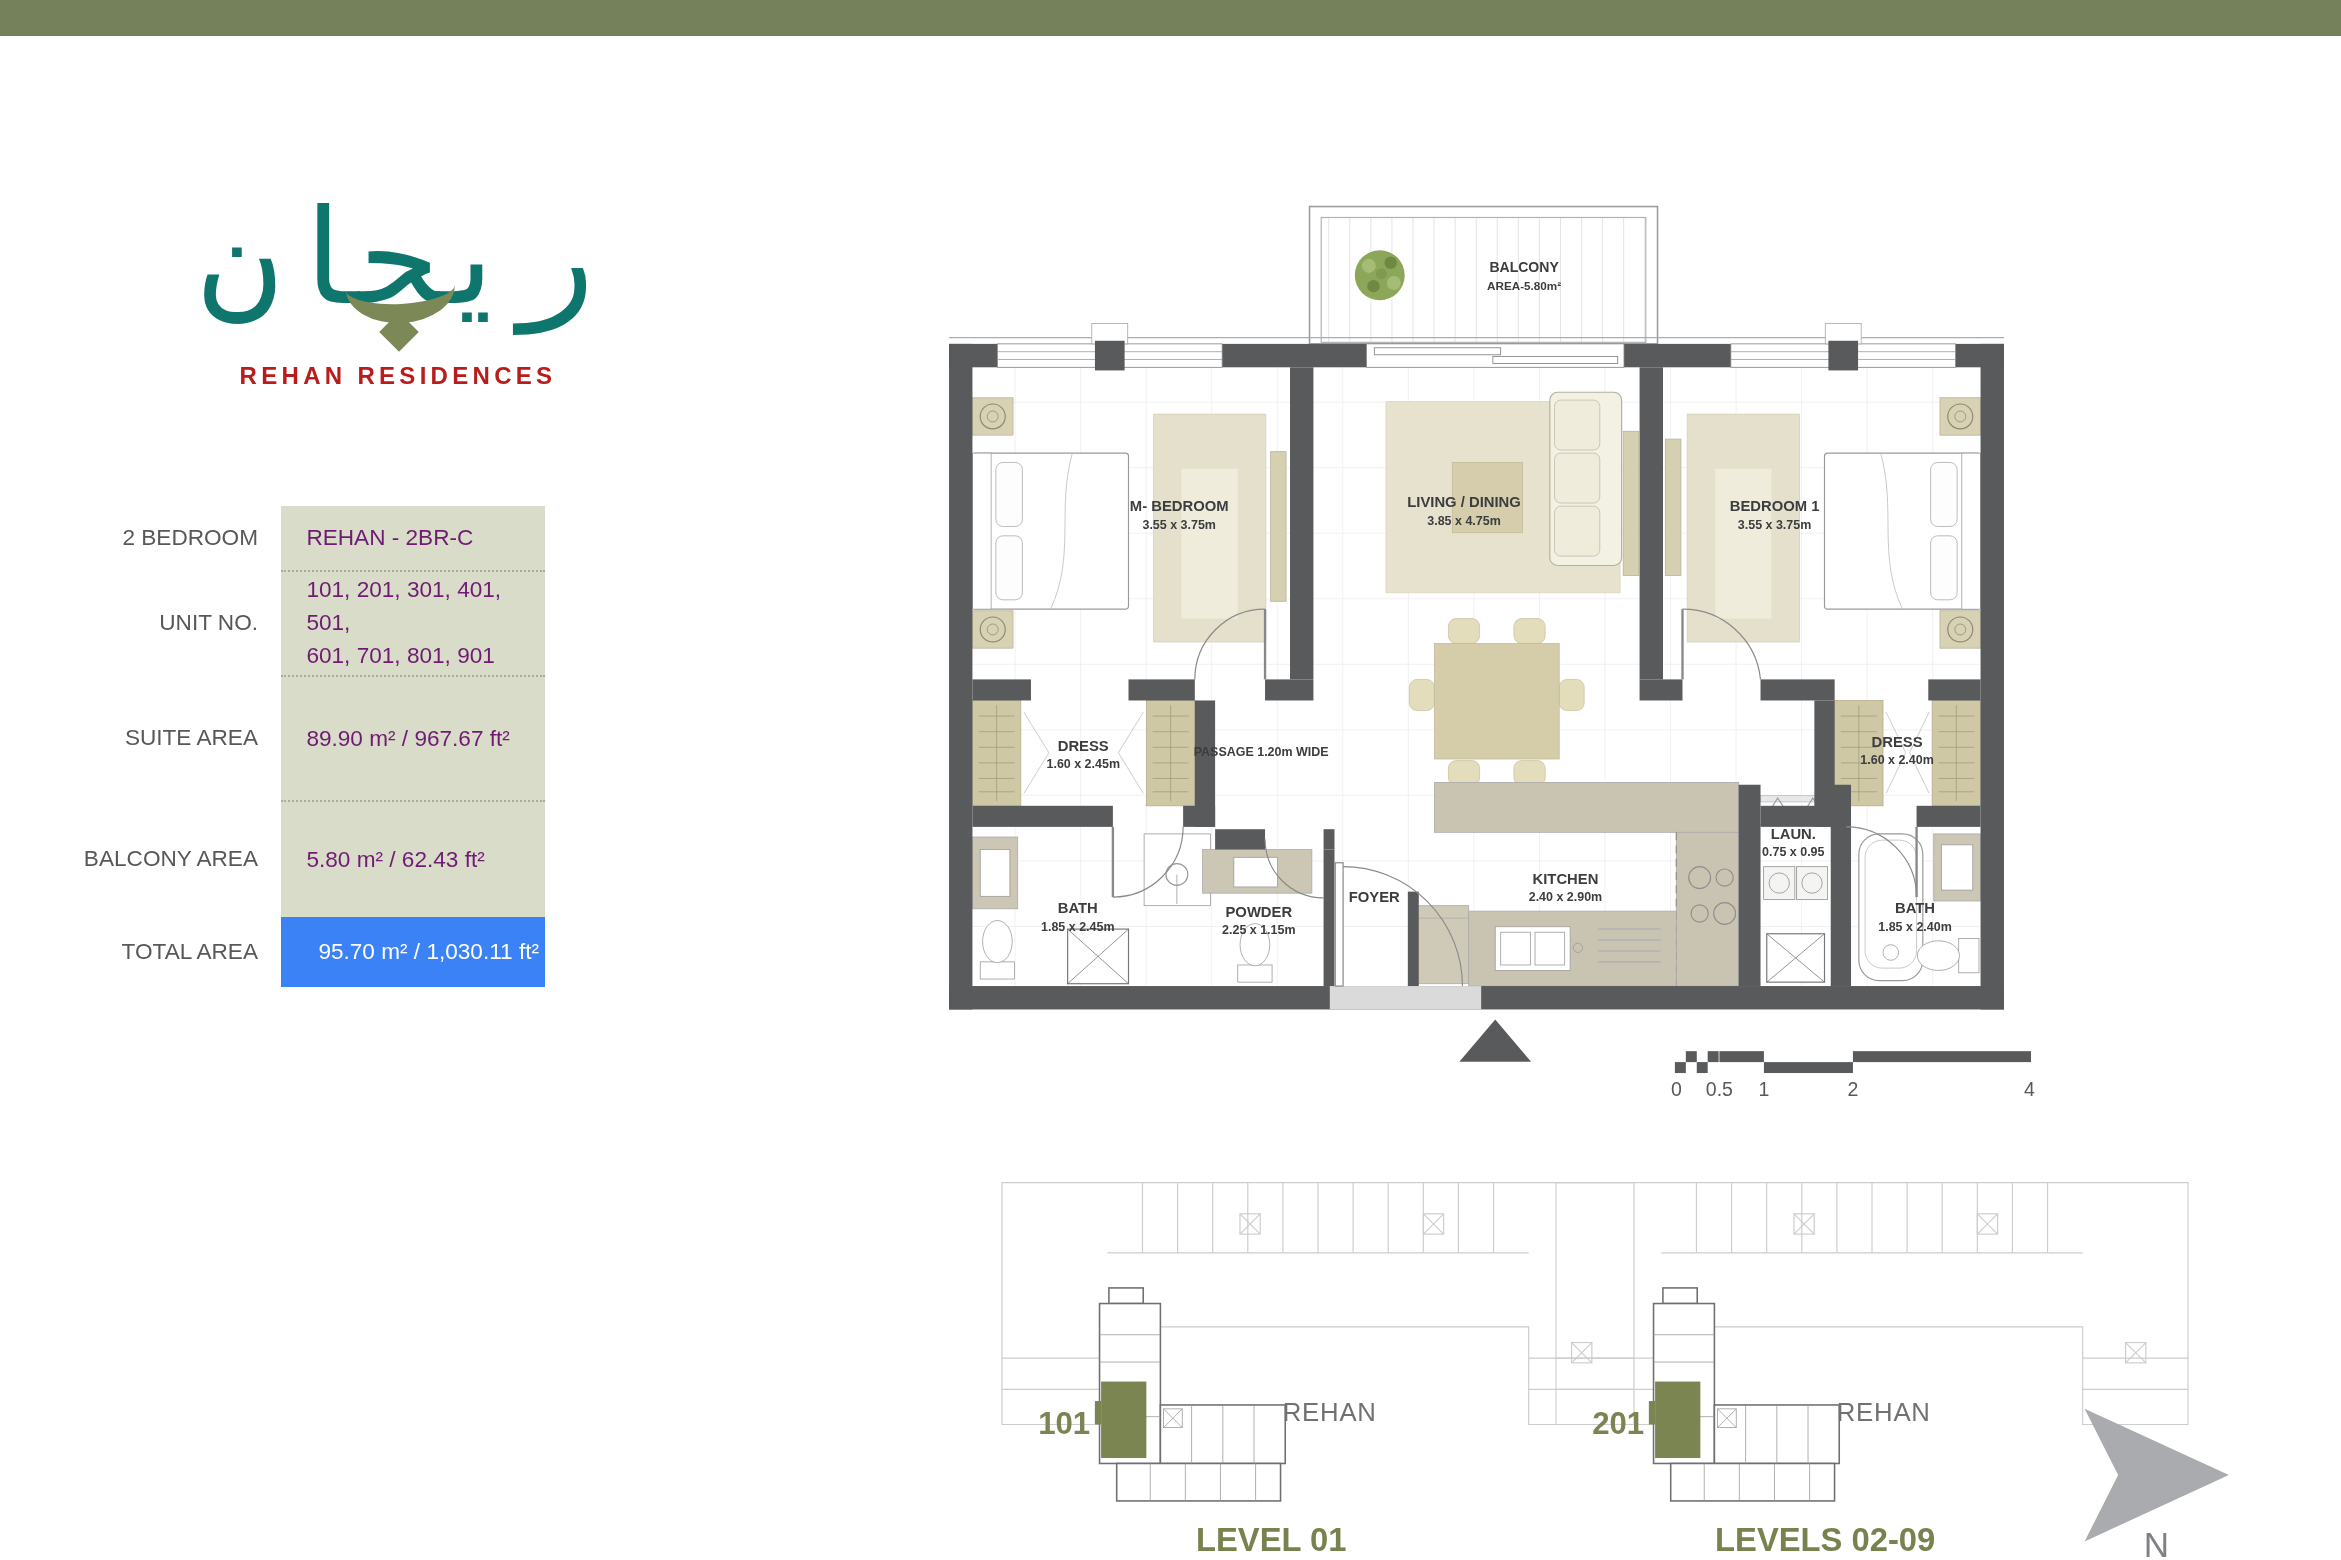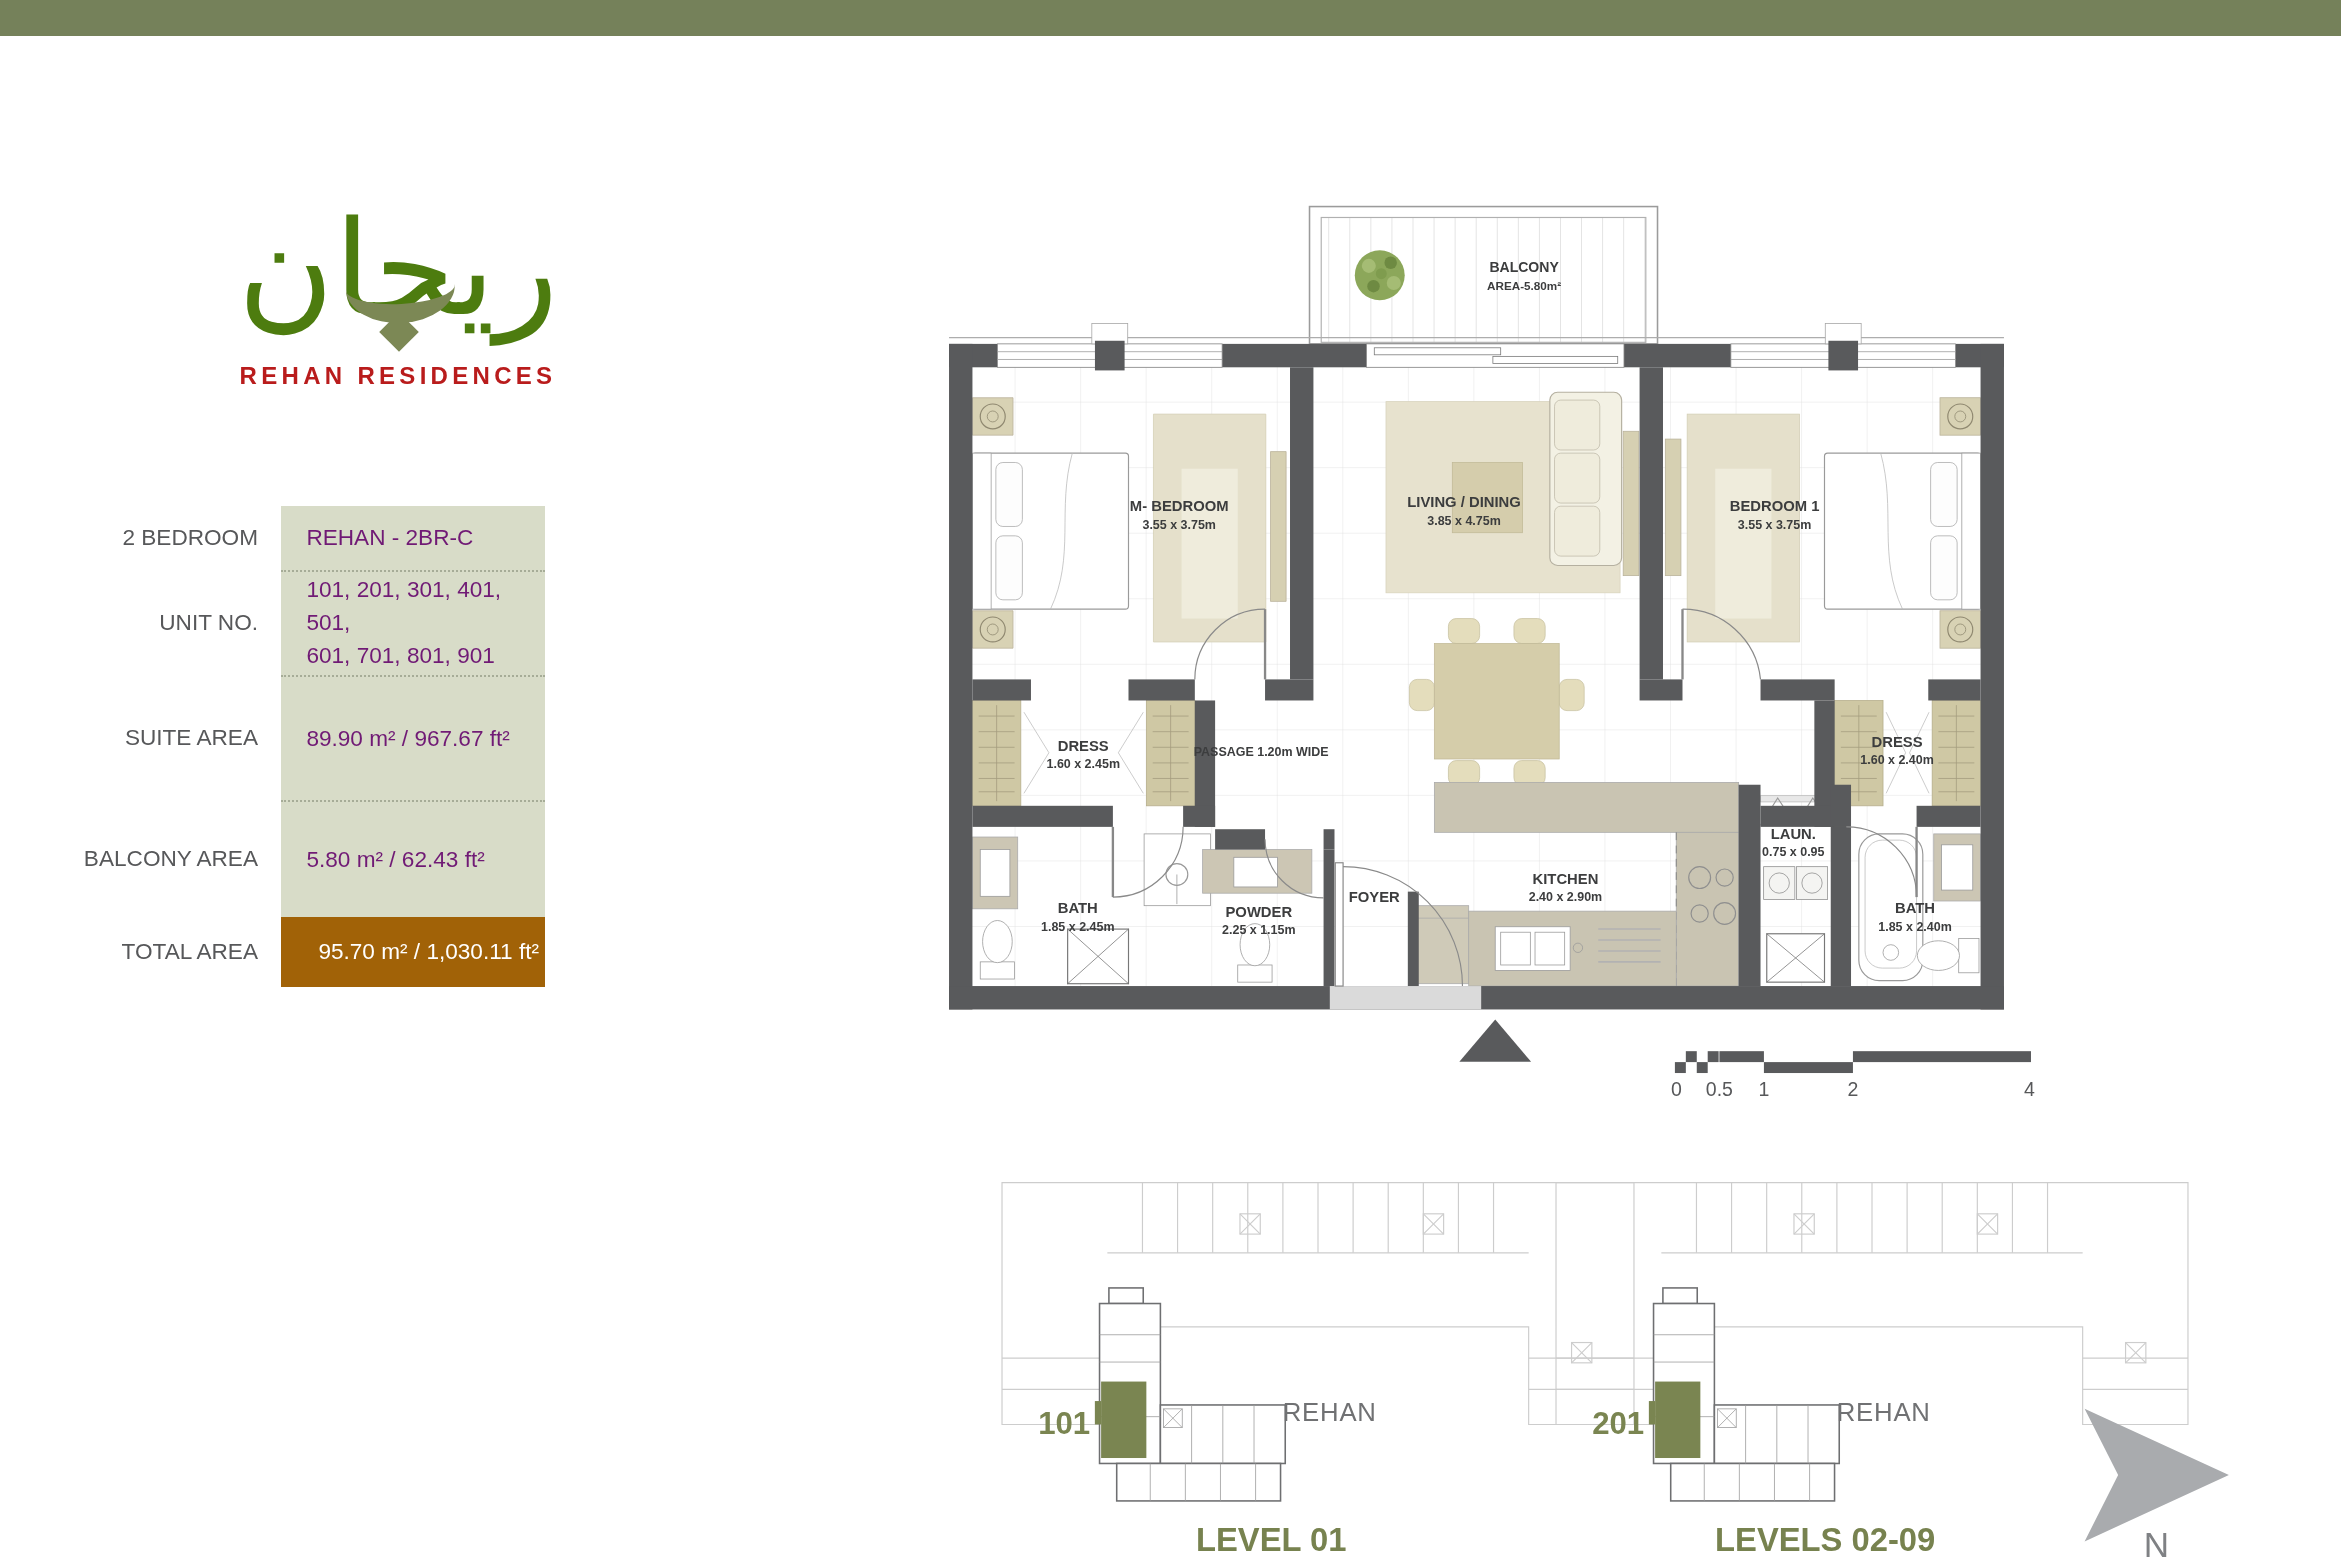--- a/index.html
+++ b/index.html
@@ -2,33 +2,33 @@
 <html style="font-size:12.5px"><head>
 <meta charset="utf-8">
 <style>
   html,body{margin:0;padding:0;background:#fff;}
   #page{position:relative;width:2342px;height:1561px;background:#ffffff;overflow:hidden;
         font-family:"Liberation Sans",sans-serif;color:#58595B;}
   
   #topbar{position:absolute;left:0;top:0;width:2342px;height:36px;background:#75815A;}
   
   #logo{position:absolute;left:199px;top:187px;width:398px;text-align:center;}
-  .logo-arabic{font-family:Liberation Sans, sans-serif;font-size:131px;line-height:1.25;color:#4d7c0f;direction:rtl;}
+  .logo-arabic{font-family:Liberation Mono, monospace;font-size:131px;line-height:1.25;color:#0f766e;direction:rtl;}
   .logo-swoosh{position:absolute;left:147px;top:72px;width:109px;height:45px;
                border-bottom:19px solid #7C8855;border-radius:0 0 55px 55px / 0 0 36px 36px;transform:rotate(-3deg);}
   .logo-dot{position:absolute;left:186px;top:131px;width:28px;height:28px;background:#7C8855;transform:rotate(45deg);}
   .logo-sub{margin-top:11px;font-size:24px;font-weight:bold;letter-spacing:4.3px;color:#b91c1c;}
   
   #infotable{position:absolute;left:80px;top:506px;width:465px;}
   .trow{display:flex;align-items:center;}
   .tlabel{width:178px;text-align:right;padding-right:23.4px;font-size:22.6px;color:#57585A;flex:0 0 auto;}
   .tvalue{flex:1;align-self:stretch;background:#D8DCC8;display:flex;flex-direction:column;justify-content:center;
           padding-left:25px;font-size:22.6px;color:#701a75;}
   .trow.r2 .tvalue,.trow.r3 .tvalue,.trow.r4 .tvalue{border-top:2.3px dotted #A6AC97;}
-  .trow.r5 .tvalue{background:#a16207;color:#ffffff;border-top:none;padding-left:37px;}
+  .trow.r5 .tvalue{background:#3b82f6;color:#ffffff;border-top:none;padding-left:37px;}
   .r1{height:64px;} .r2{height:105px;} .r3{height:125px;} .r4{height:117px;} .r5{height:70px;}
   .unitlines{line-height:1.45;}
   
   #plan{position:absolute;left:949px;top:205px;}
   #scalebar{position:absolute;left:1671px;top:1051px;}
   .kp{position:absolute;top:1167px;}
   #kp1{left:990px;} #kp2{left:1544px;}
   #compass{position:absolute;left:2069px;top:1397px;}
   
   text{font-family:"Liberation Sans",sans-serif;}

